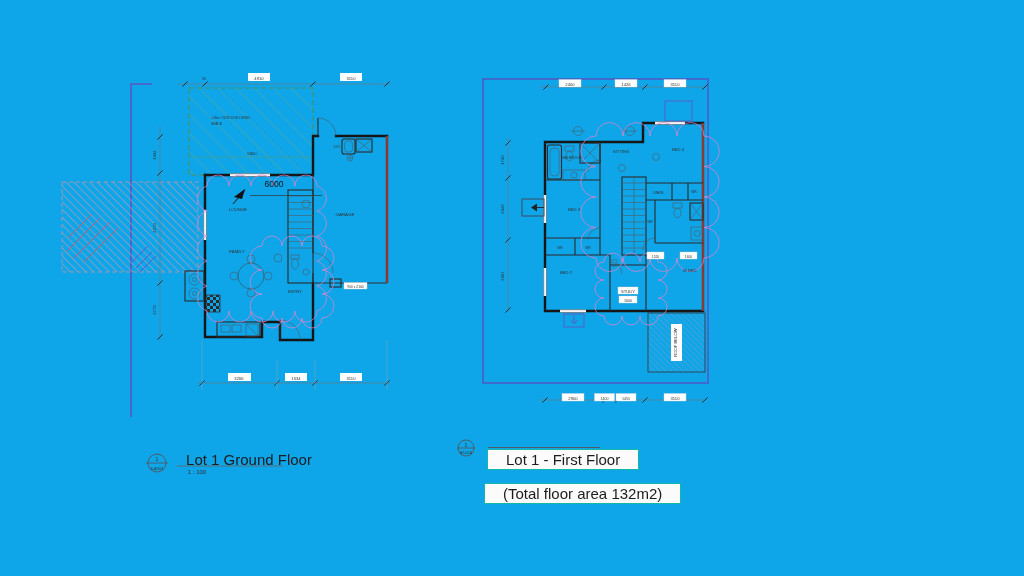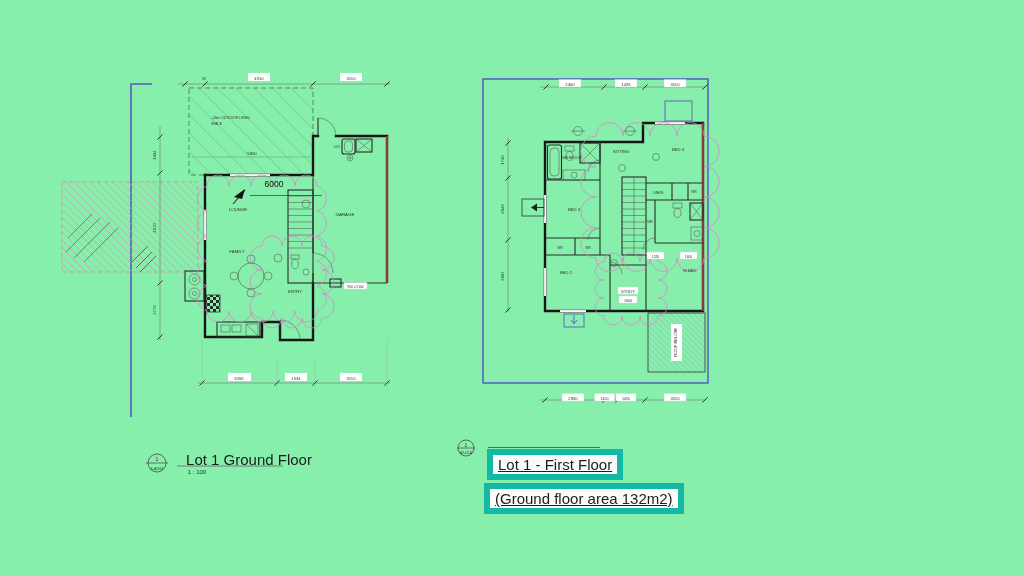--- a/index.html
+++ b/index.html
@@ -1,36 +1,36 @@
 <!DOCTYPE html>
 <html><head>
 <meta charset="utf-8">
 <style>
   html,body{margin:0;padding:0;background:#fff;}
-  #page{position:relative;width:1024px;height:576px;background:#86efac;overflow:hidden;
+  #page{position:relative;width:1024px;height:576px;background:#0ea5e9;overflow:hidden;
         font-family:"Liberation Sans",sans-serif;}
   #page svg{position:absolute;left:0;top:0;}
   svg text{font-family:"Liberation Sans",sans-serif;fill:#333;}
   .w2{stroke:#161616;stroke-width:2.4;fill:none;stroke-linecap:square;}
   .w1{stroke:#2a2a2a;stroke-width:1.1;fill:none;}
   .thin{stroke:#555;stroke-width:.55;fill:none;}
   .dim{stroke:#777;stroke-width:.6;fill:none;}
   .tickline{stroke:#222;stroke-width:.9;}
   .blueln{stroke:#5858c2;stroke-width:1.6;fill:none;}
   .bluethin{stroke:#5b5bc0;stroke-width:.9;fill:none;}
   .redwall{stroke:#8a3a34;stroke-width:2.6;fill:none;}
   .cloud{stroke:#d983cb;stroke-width:.9;fill:none;opacity:.85;}
   .grn{stroke:#5f9a63;fill:none;}
   .mid{text-anchor:middle;}
   .t32{font-size:3.3px;} .t36{font-size:3.6px;} .t4{font-size:4.2px;} .t44{font-size:4.4px;}
   .t5{font-size:5px;} .t6{font-size:6px;} .t8{font-size:8.5px;fill:#111;}
   .lblbox{fill:#fff;stroke:#d4d4d4;stroke-width:.4;}
   .whitebox{fill:#fff;}
   .caption{position:absolute;color:#1c1c1c;font-size:15px;white-space:nowrap;margin-top:24px;}
-  .boxed{background:#fbfbfb;border:6px solid #14b8a6;padding:1px 5px;text-decoration:underline;}
+  .boxed{background:#fbfbfb;border:1px solid #14b8a6;padding:1px 18px;}
 </style>
 </head>
 <body>
 
 <div id="page">
 
 <svg width="1024" height="576" viewBox="0 0 1024 576">
   <defs>
     <pattern id="gh" width="13" height="13" patternUnits="userSpaceOnUse" patternTransform="rotate(-45)">
       <line x1="0" y1="0" x2="0" y2="13" stroke="#74ab78" stroke-width="0.8"></line>
@@ -354,15 +354,15 @@
       <text x="466" y="454" class="t32 mid">A2-02-A</text>
       <line x1="488" y1="447.5" x2="600" y2="447.5" stroke="#555" stroke-width=".9"></line>
       <rect x="490" y="449.5" width="27" height="9" class="lblbox"></rect>
       <text x="503.5" y="456" class="t44 mid">1 : 100</text>
     </g>
   </g>
 </svg>
 
 <div class="caption" style="left:163px;top:427px;width:172px;text-align:center;">Lot 1 Ground Floor</div>
 <div class="caption boxed" style="left:487px;top:425px;">Lot 1 - First Floor</div>
-<div class="caption boxed" style="left:484px;top:459px;">(Ground floor area 132m2)</div>
+<div class="caption boxed" style="left:484px;top:459px;">(Total floor area 132m2)</div>
 
 </div>
 
 </body></html>

